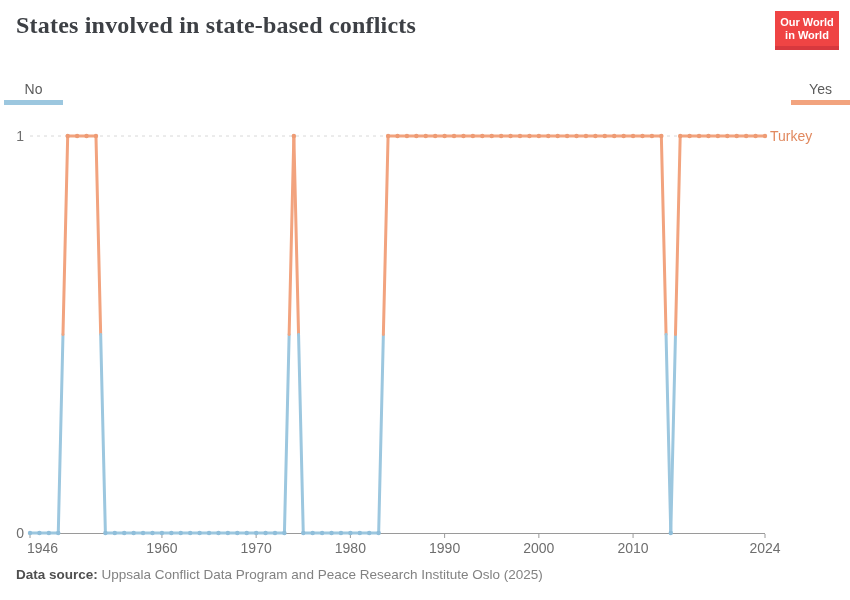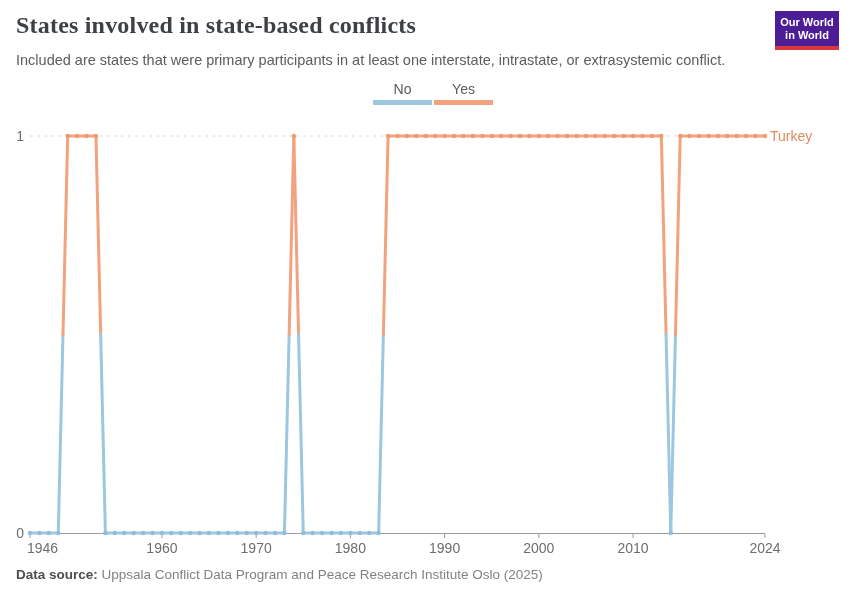--- a/index.html
+++ b/index.html
@@ -19,44 +19,43 @@
   .logo{
     position:absolute;right:11px;top:11px;width:64px;
     display:flex;flex-direction:column;align-items:stretch;
   }
   .logo .navy{
     background:#12305b;color:#fff;text-align:center;
     font-weight:bold;font-size:11px;line-height:13px;padding:5px 3px 4px;
   }
   .logo .redbar{height:4px;background:#d7383e;}
   .legend{
-    position:absolute;left:16px;right:0;top:81px;
-    display:flex;justify-content:center;gap:2px;
+    position:absolute;left:4px;right:0;top:81px;
+    display:flex;justify-content:space-between;gap:2px;
   }
   .legend-item{display:flex;flex-direction:column;align-items:stretch;width:59px;}
   .legend-label{text-align:center;font-size:14px;color:#5b5b5b;margin-bottom:3px;}
   .legend-swatch{height:5px;width:100%;}
   .chart-svg{position:absolute;left:0;top:0;}
   .footer{
     position:absolute;left:16px;right:16px;top:567px;
     display:flex;justify-content:space-between;
     font-size:13.5px;color:#828282;text-align:center;
   }
   .footer .src-label{font-weight:bold;color:#4f4f4f;}
 </style>
 </head>
 <body>
 
 <div class="page">
 
   <div class="title">States involved in state-based conflicts</div>
-  <div class="subtitle">Included are states that were primary participants in at least one interstate, intrastate, or extrasystemic conflict.</div>
 
   <div class="logo">
-    <div class="navy" style="background: #4c1d95;">
+    <div class="navy" style="background: #ef4444;">
       <div>Our World</div>
       <div>in World</div>
     </div>
     <div class="redbar" style="background: rgb(215, 56, 62);"></div>
   </div>
 
   <div class="legend">
     <div class="legend-item">
       <div class="legend-label">No</div>
       <div class="legend-swatch" style="background: rgb(156, 199, 223);"></div>

